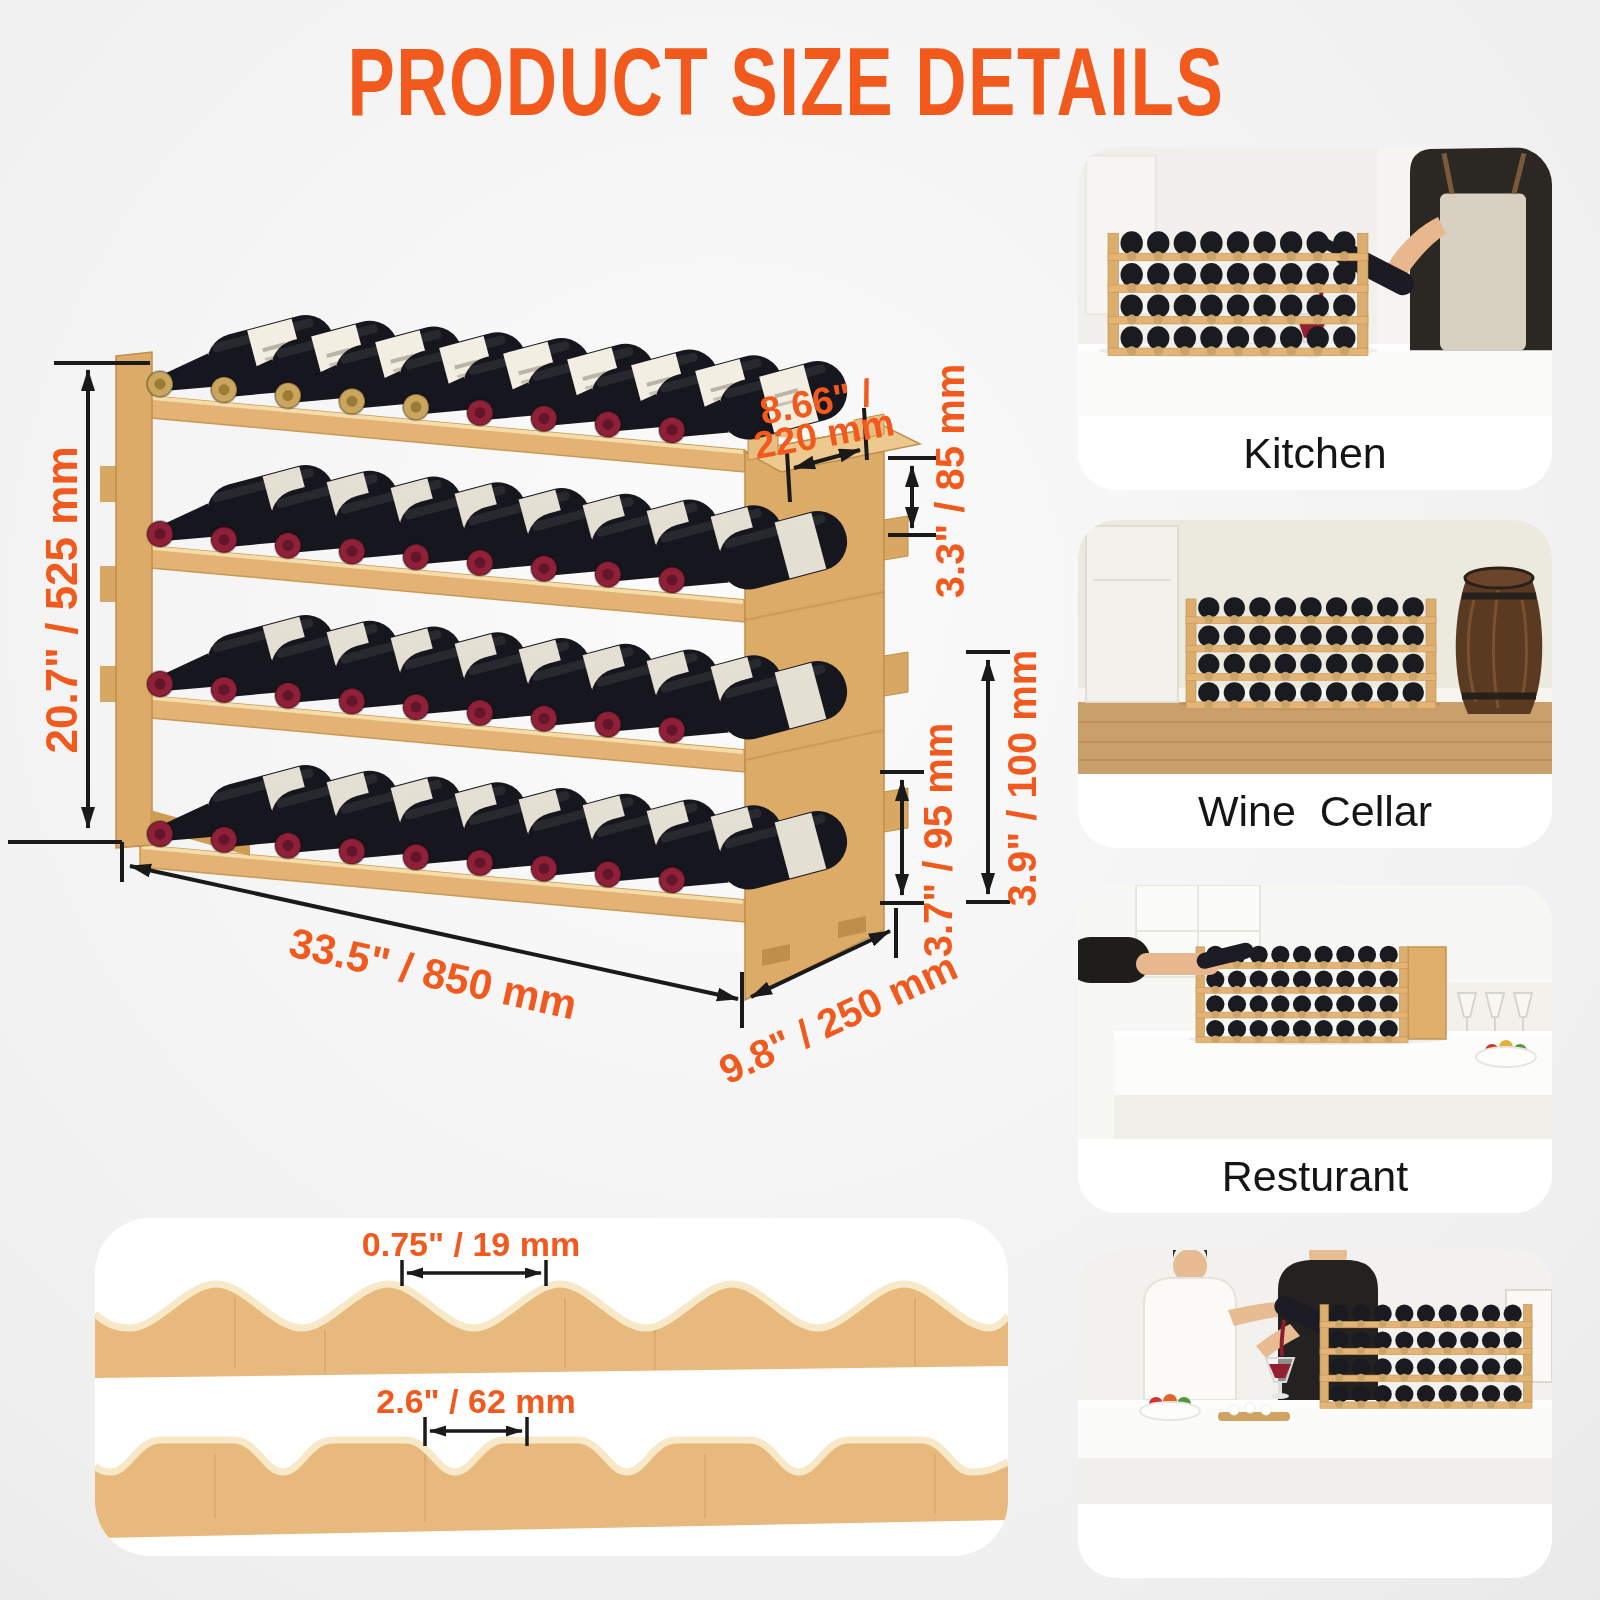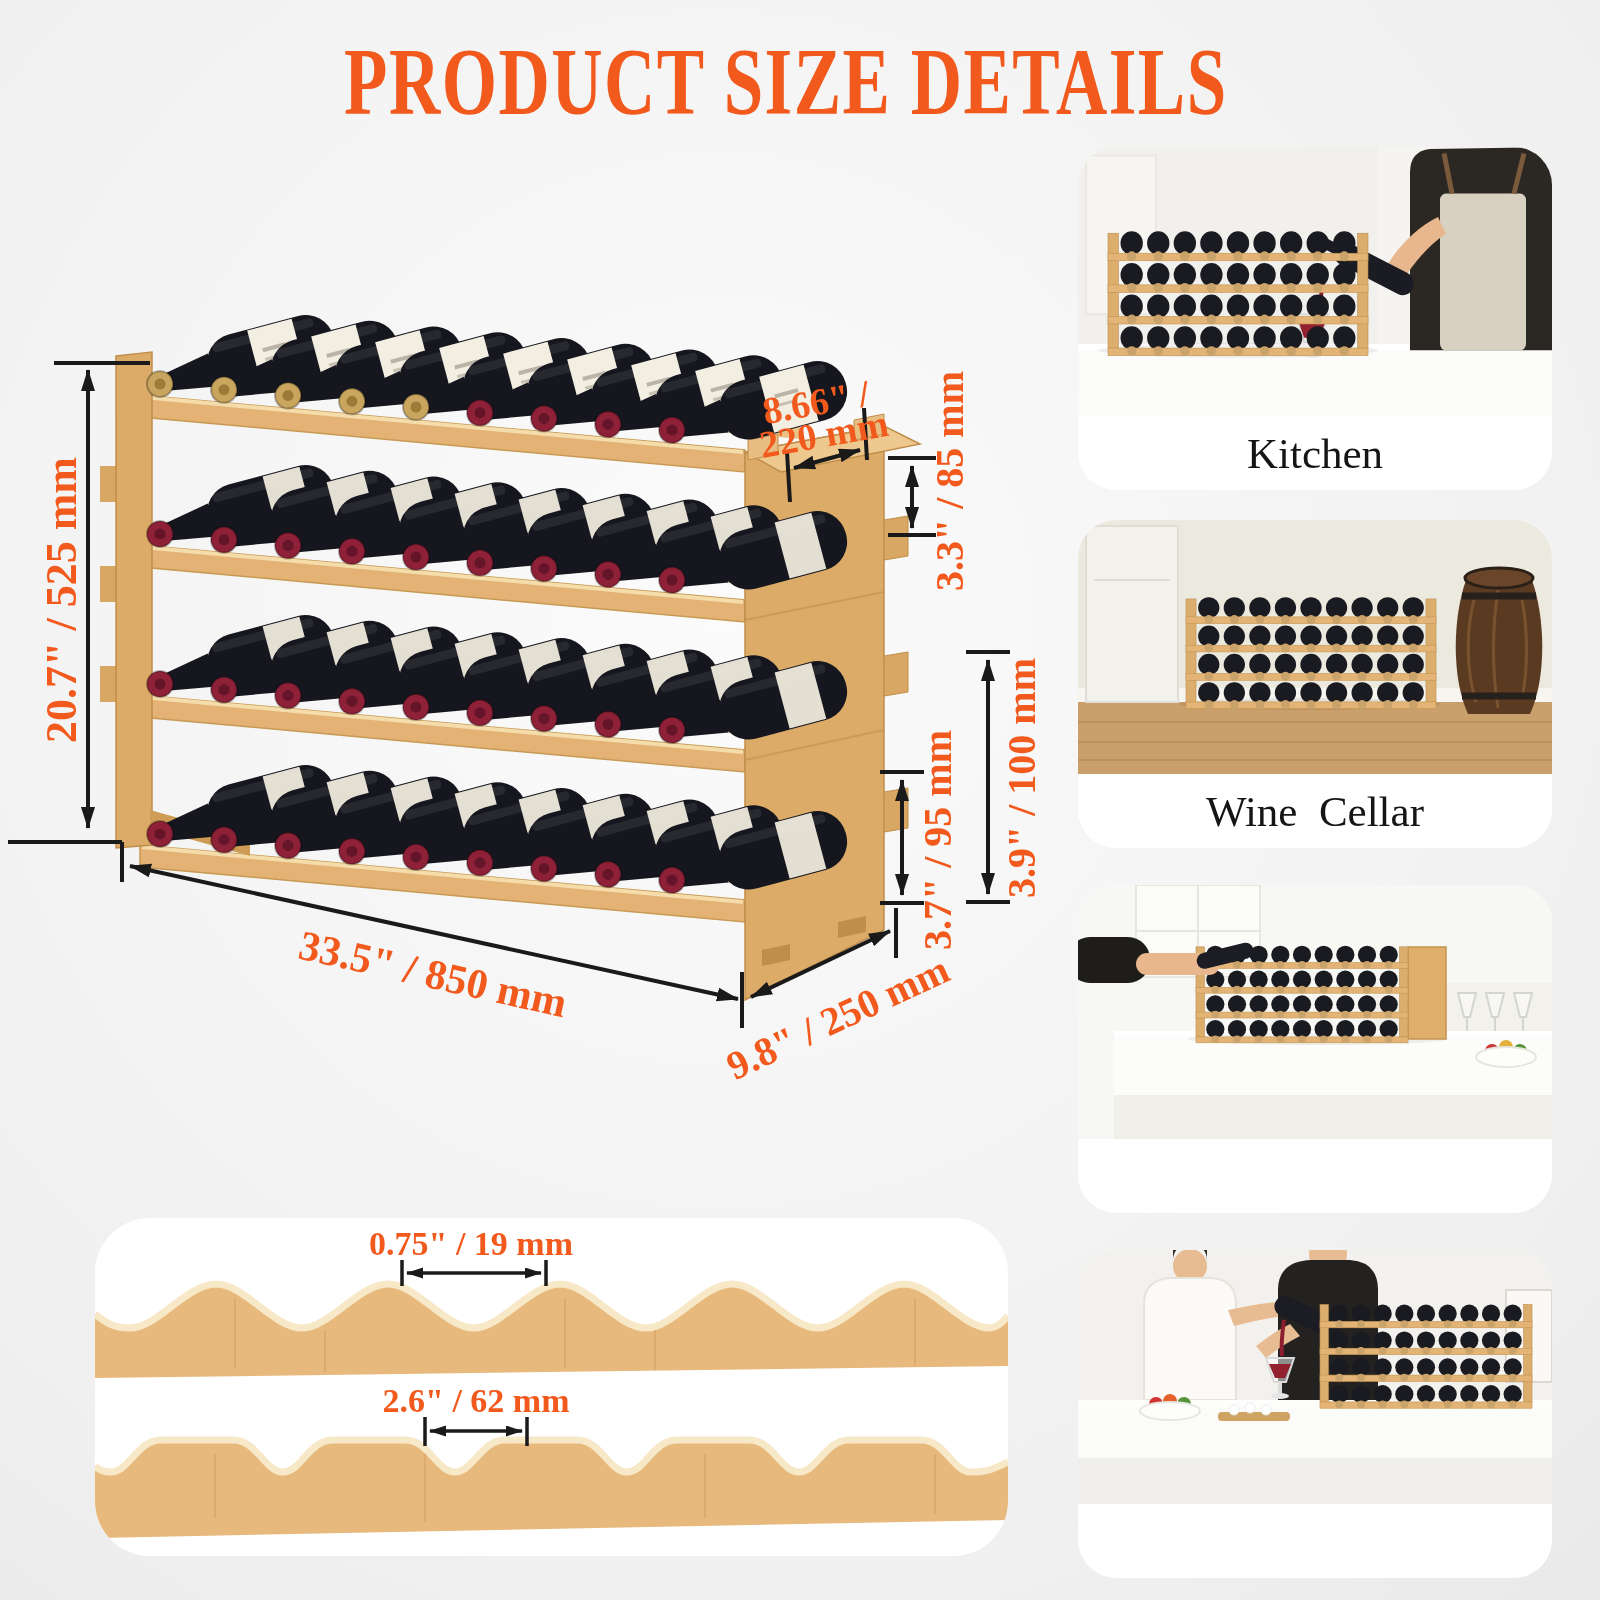--- a/index.html
+++ b/index.html
@@ -1,17 +1,17 @@
 <!DOCTYPE html>
 <html><head>
 <meta charset="utf-8">
 <style>
   html,body{margin:0;padding:0;}
   .page{position:relative;width:1600px;height:1600px;overflow:hidden;
-    font-family:Liberation Serif, serif;
+    font-family:Liberation Sans, sans-serif;
     background:radial-gradient(120% 120% at 45% 38%, #fbfbfb 0%, #efefef 55%, #dcdcdc 100%);}
   .title{position:absolute;top:34px;left:0;width:1580px;text-align:center;margin:0;
     font-size:96px;font-weight:bold;letter-spacing:2px;color:#f2591c;line-height:1;
     transform:scaleX(0.74);transform-origin:49% 50%;white-space:nowrap;}
   .dim{position:absolute;font-weight:bold;color:#f2591c;white-space:nowrap;line-height:1;
     transform:translate(-50%,-50%);}
   .dim.rot90{transform:translate(-50%,-50%) rotate(-90deg);}
   .detail-panel{position:absolute;left:95px;top:1218px;width:913px;height:338px;
     background:#ffffff;border-radius:55px;overflow:hidden;}
   .scene-card{position:absolute;left:1078px;width:474px;background:#ffffff;
@@ -823,20 +823,21 @@
             <rect x="118" y="62" width="58" height="16" rx="8" fill="#1c1c24"></rect>
           </g>
       </g>
       <g>
         <circle cx="414" cy="166" r="7" fill="#cd3434"></circle>
           <circle cx="428" cy="162" r="7" fill="#e2b13a"></circle>
           <circle cx="442" cy="166" r="7" fill="#57953d"></circle>
         <ellipse cx="428" cy="172" rx="30" ry="10" fill="#fdfdfa" stroke="#e6e6e0" stroke-width="2"></ellipse>
       </g>
     </svg>
+    <div class="scene-caption">Resturant</div>
   </div>
 
   <div class="scene-card" style="top:1250px;height:328px">
     <svg width="474" height="254" viewBox="0 0 474 254" preserveAspectRatio="none">
       <rect width="474" height="254" fill="#f2f1ed"></rect>
       <rect x="428" y="40" width="46" height="92" fill="#faf9f6" stroke="#ddd9d2" stroke-width="2"></rect>
       <g>
         <circle cx="112" cy="16" r="17" fill="#e8bc93"></circle>
         <path d="M95,10 A17,17 0 0 1 129,10 L129,0 L95,0 Z" fill="#332d28"></path>
         <path d="M66,150 L66,54 Q66,30 92,28 L134,28 Q158,30 158,54 L158,150 Z" fill="#fbfaf7" stroke="#e6e3dc" stroke-width="2"></path>

